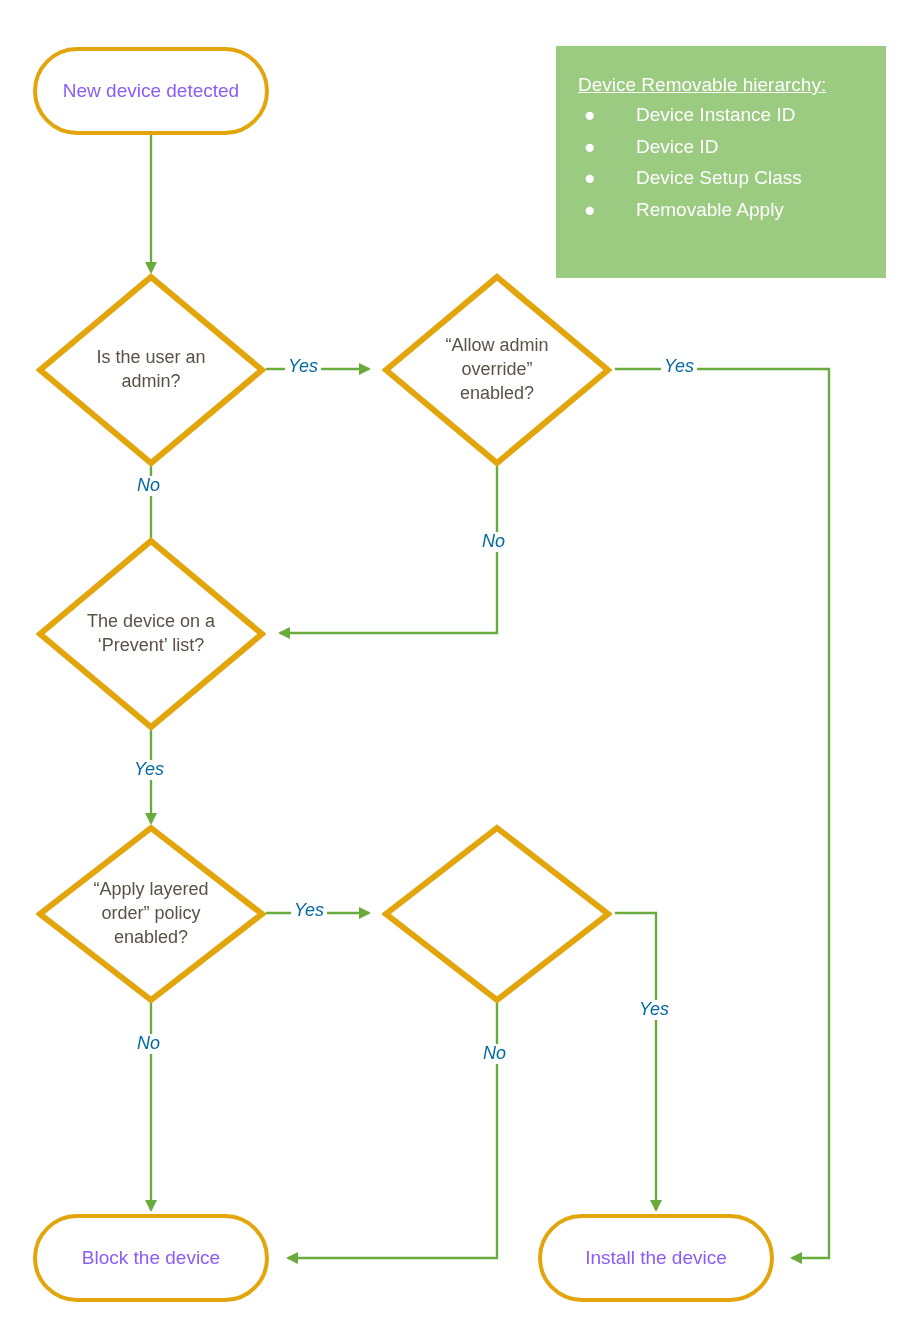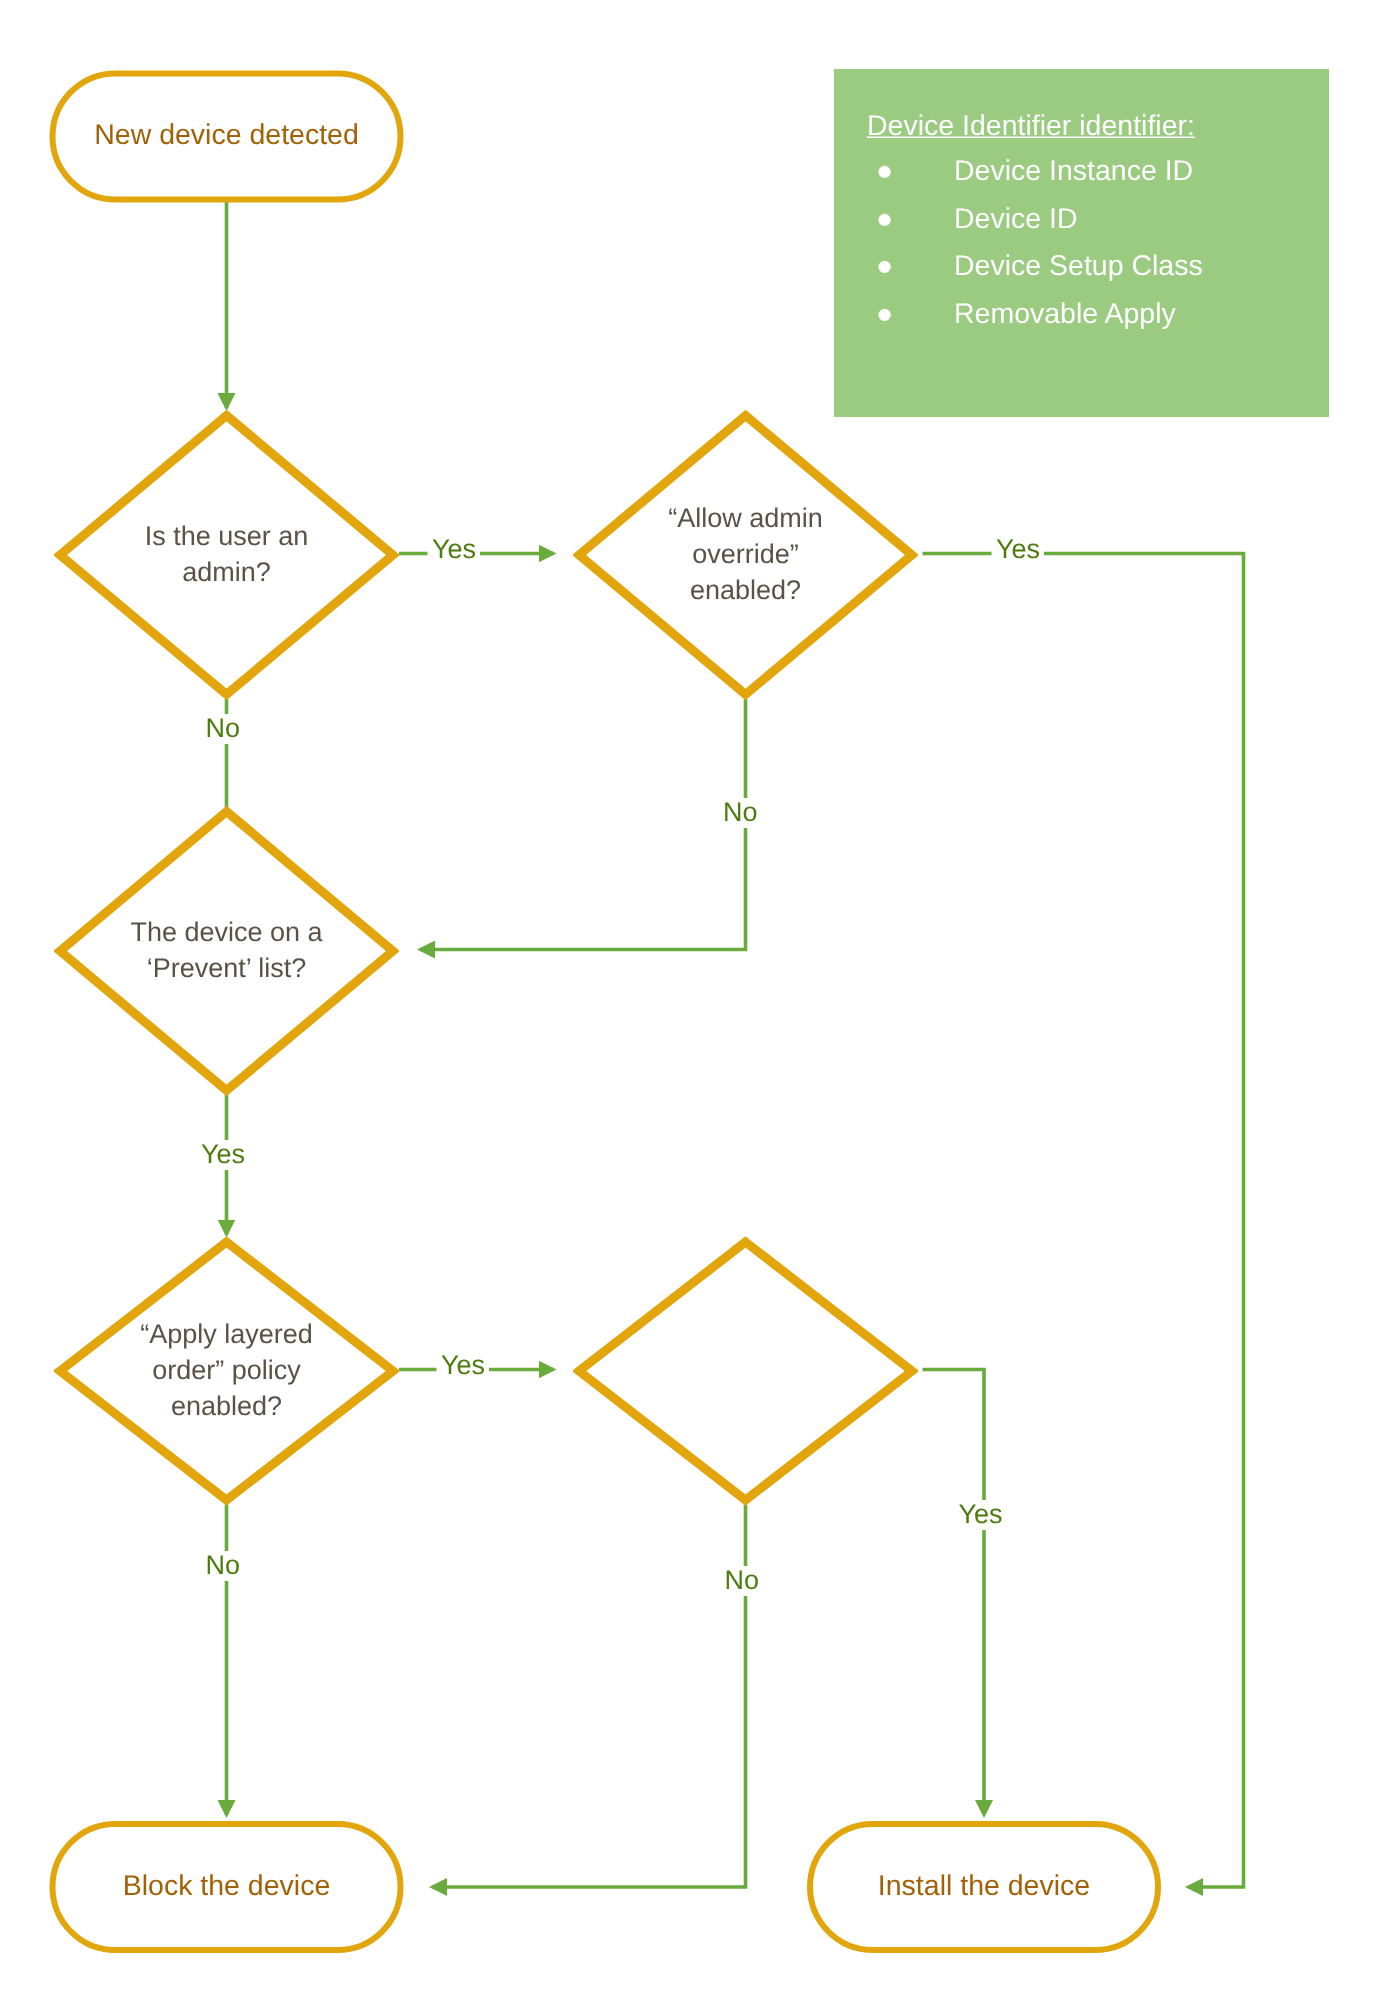--- a/index.html
+++ b/index.html
@@ -30,21 +30,21 @@
   .term {
     position: absolute;
     box-sizing: border-box;
     border: 4px solid #E2A50B;
     border-radius: 44px;
     background: #ffffff;
     display: flex;
     align-items: center;
     justify-content: center;
     text-align: center;
-    color: #a16207;
+    color: #8b5cf6;
     font-size: 19px;
     line-height: 1.25;
     z-index: 3;
   }
   
   .dec {
     position: absolute;
     z-index: 3;
   }
   .dec .shape {
@@ -98,27 +98,28 @@
   .note li .bullet {
     position: absolute;
     left: 6px;
     top: 0;
     font-size: 19px;
     line-height: 1.66;
   }
   
   .elabel {
     position: absolute;
-    color: #4d7c0f;
+    color: #0369a1;
     font-size: 18px;
     background: #ffffff;
     padding: 0 3px;
     white-space: nowrap;
     z-index: 4;
     line-height: 1.1;
+    font-style: italic;
   }
 </style>
 </head>
 <body>
 
 <div id="canvas">
 
   <svg id="wires" viewBox="0 0 924 1326" xmlns="http://www.w3.org/2000/svg">
     <defs>
       <marker id="ah" markerWidth="12" markerHeight="12" refX="10" refY="6" orient="auto" markerUnits="userSpaceOnUse">
@@ -205,21 +206,21 @@
   <div class="elabel" style="left:134px; top:476px;">No</div>
   <div class="elabel" style="left:661px; top:357px;">Yes</div>
   <div class="elabel" style="left:479px; top:532px;">No</div>
   <div class="elabel" style="left:131px; top:760px;">Yes</div>
   <div class="elabel" style="left:291px; top:901px;">Yes</div>
   <div class="elabel" style="left:134px; top:1034px;">No</div>
   <div class="elabel" style="left:636px; top:1000px;">Yes</div>
   <div class="elabel" style="left:480px; top:1044px;">No</div>
 
   <div class="note" style="left:556px; top:46px; width:330px; height:232px;">
-    <div class="note-title">Device Identifier identifier:</div>
+    <div class="note-title">Device Removable hierarchy:</div>
     <ul>
       <li>
         <span class="bullet">●</span>
         <span>Device Instance ID</span>
       </li>
       <li>
         <span class="bullet">●</span>
         <span>Device ID</span>
       </li>
       <li>

